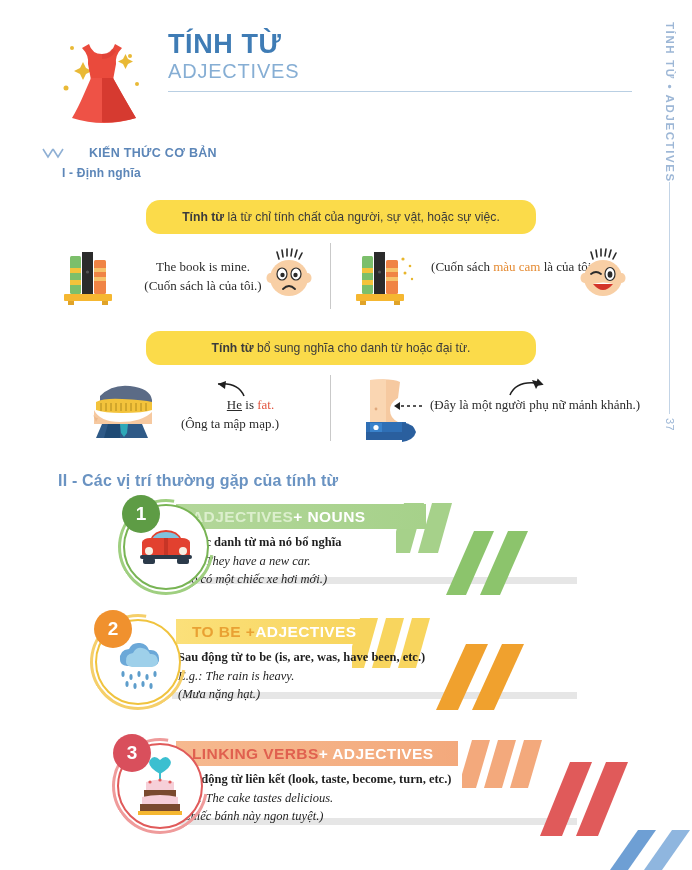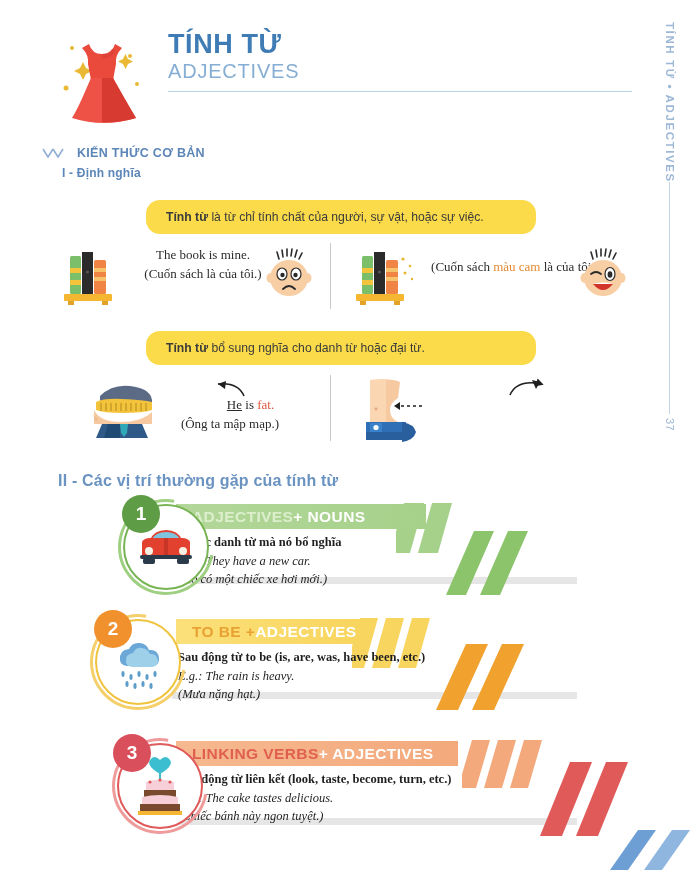--- a/index.html
+++ b/index.html
@@ -41,38 +41,38 @@
     line-height: 1.04;
   }
   .title-en {
     font-size: 20px; font-weight: 400; color:#86aed4; letter-spacing:.8px;
     line-height: 1.25; margin-top:1px;
   }
   .title-rule { margin-top:7px; width: 464px; height:1px; background:#b9cfe3; }
   .title-sub { margin-top:10px; font-size:13.5px; color:#7fa6cb; }
 
   
-  .sec-head { position:absolute; left:42px; display:flex; align-items:center; gap:13px; }
+  .sec-head { position:absolute; left:42px; display:flex; align-items:center; gap:25px; }
   .chev { width:22px; height:12px; }
   .sec-head .sh-label {
     font-size:12.5px; font-weight:800; color:#5c86b8; letter-spacing:.3px;
   }
   .sub-head {
     position:absolute; left:62px; font-size:12px; font-weight:700;
     color:#5c86b8; letter-spacing:.2px;
   }
   .sub-head2 {
     position:absolute; left:58px; font-size:16px; font-weight:600;
     color:#6a93c2; letter-spacing:.2px;
   }
 
   
   .pill {
     position:absolute; height:24px; border-radius:14px; background:#fbdb4a;
-    display:flex; align-items:center; 
+    display:flex; align-items:center; justify-content:center;
     font-size:12.2px; color:#3b3b3b; padding:17px 20px; white-space:nowrap;
   }
   .pill b { font-weight:800; }
 
   
   .ex-divider { position:absolute; width:1px; background:#c9c9c9; }
   .ex-text {
     position:absolute; text-align:center;
     font-family:"Liberation Serif", serif; font-size:13px; color:#2b2b2b;
     line-height:1.45; white-space:nowrap;
@@ -175,21 +175,21 @@
       <rect x="26" y="6" width="11" height="42" fill="#2b2b2b"></rect>
       <circle cx="31.5" cy="26" r="1.6" fill="#555"></circle>
       <rect x="38" y="14" width="12" height="34" rx="1.5" fill="#f08445"></rect>
       <rect x="38" y="22" width="12" height="4" fill="#f6c26a"></rect>
       <rect x="38" y="31" width="12" height="4" fill="#f6c26a"></rect>
       <rect x="8" y="48" width="48" height="7" rx="1" fill="#f5b731"></rect>
       <rect x="12" y="55" width="6" height="4" fill="#e0a328"></rect>
       <rect x="46" y="55" width="6" height="4" fill="#e0a328"></rect>
     </svg>
   </div>
-  <div class="ex-text" style="left:118px; top:246px; width:170px;text-align:center;">
+  <div class="ex-text" style="left:118px; top:258px; width:170px;text-align:center;">
     <div>The book is mine.</div>
     <div>(Cuốn sách là của tôi.)</div>
   </div>
   <div style="position:absolute; left:262px; top:248px;">
     <svg width="56" height="56" viewBox="0 0 56 56">
       <g stroke="#2b2b2b" stroke-width="1.6" stroke-linecap="round">
         <path d="M17 11 L15 4"></path>
           <path d="M21 9 L20 2"></path>
           <path d="M25 8 L25 1"></path>
         <path d="M29 8 L30 1"></path>
@@ -311,20 +311,21 @@
     </svg>
   </div>
   <div style="position:absolute; left:508px; top:378px;">
     <svg width="52" height="20" viewBox="0 0 52 20">
       <path d="M2 17 q6 -14 26 -12" fill="none" stroke="#1f1f1f" stroke-width="1.6"></path>
       <path d="M28 5 l-8 -3 l1 8 z" fill="#1f1f1f" transform="translate(8,0) rotate(25 24 5)"></path>
       <path d="M24 2 l8 2 l-4 7 z" fill="#1f1f1f"></path>
     </svg>
   </div>
   <div class="ex-text" style="left:430px; top:396px; width:210px;">
+    <div>(Đây là một người phụ nữ mảnh khảnh.)</div>
   </div>
 
   <div class="block" style="top:495px;">
     <div class="shadow-bar" style="left:172px; top:82px; width:405px;"></div>
 
     <svg style="position:absolute; left:396px; top:8px;" width="185" height="92" viewBox="0 0 185 92">
       <path d="M8 0 L28 0 L14 50 L-6 50 z" fill="#a6d18a"></path>
       <path d="M36 0 L56 0 L42 50 L22 50 z" fill="#a6d18a"></path>
       <path d="M78 28 L98 28 L70 92 L50 92 z" fill="#8cc46c"></path>
       <path d="M112 28 L132 28 L104 92 L84 92 z" fill="#8cc46c"></path>

